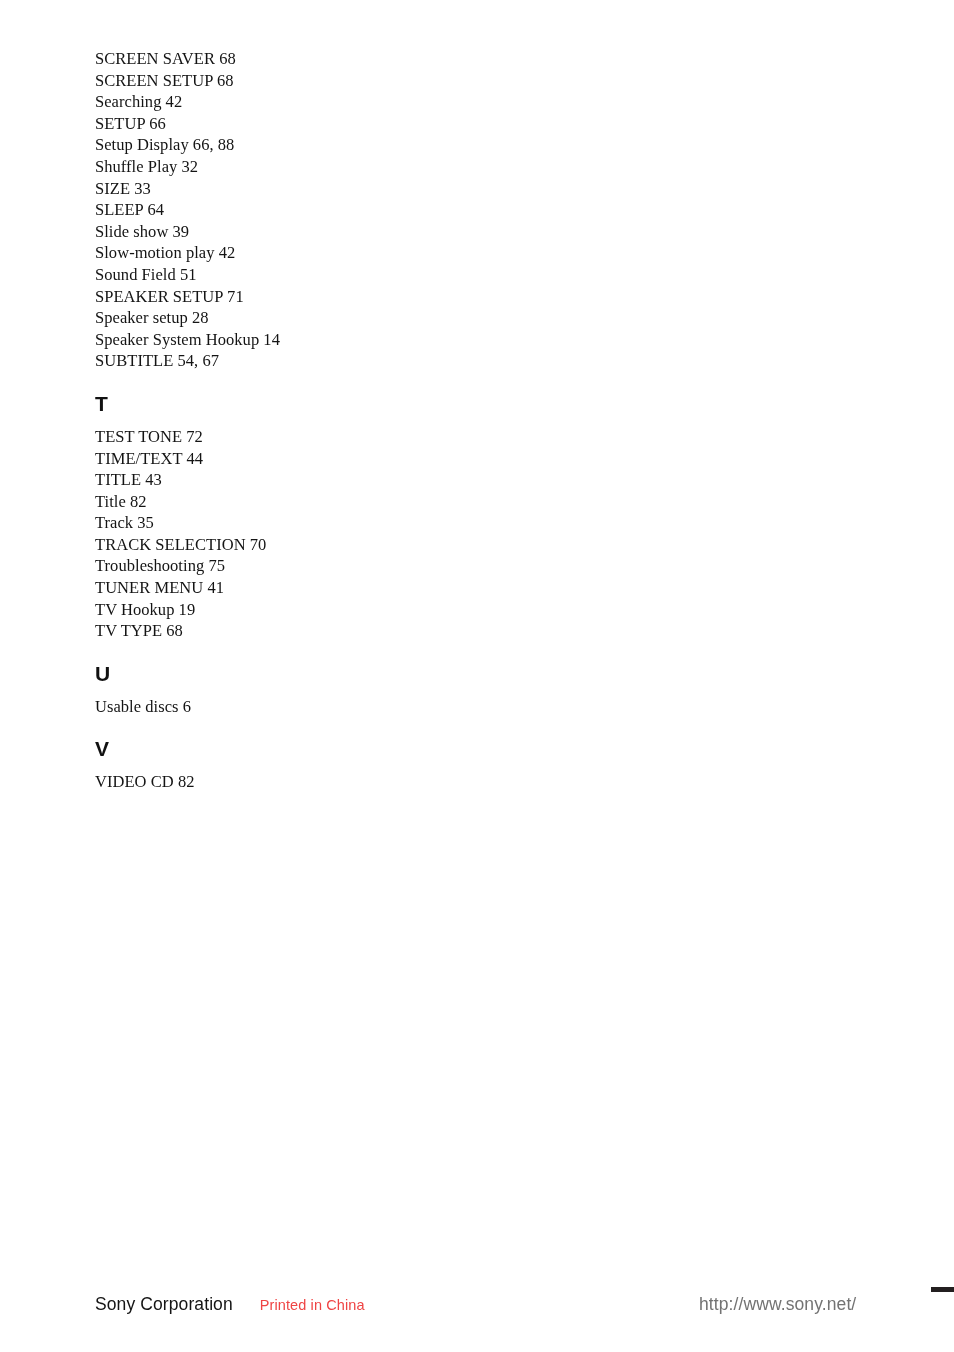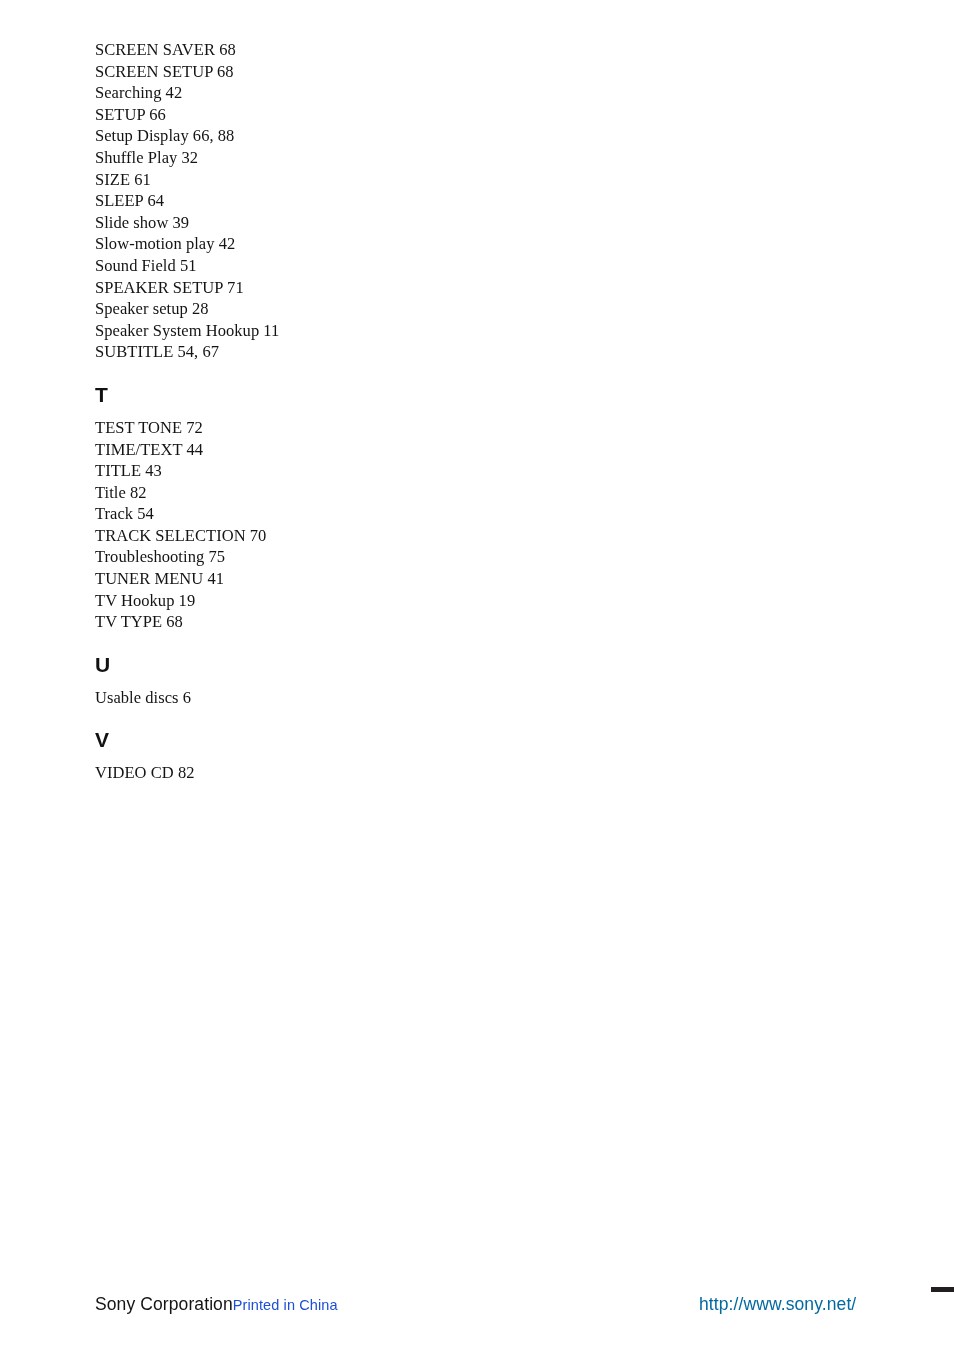--- a/index.html
+++ b/index.html
@@ -14,21 +14,21 @@
     overflow: hidden;
     font-family: "Liberation Serif", "DejaVu Serif", serif;
     color: #1a1a1a;
     -webkit-font-smoothing: antialiased;
   }
 
   
   #index-column {
     position: absolute;
     left: 95px;
-    top: 39px;
+    top: 48px;
     width: 420px;
   }
 
   .index-entry {
     font-family: "Liberation Serif", "DejaVu Serif", serif;
     font-size: 16.5px;
     line-height: 21.6px;
     color: #141414;
     white-space: nowrap;
     letter-spacing: 0.05px;
@@ -68,32 +68,32 @@
   .corp-name {
     font-family: "Liberation Sans", "DejaVu Sans", sans-serif;
     font-size: 17.5px;
     color: #141414;
     letter-spacing: 0.1px;
   }
 
   .printed-in {
     font-family: "Liberation Sans", "DejaVu Sans", sans-serif;
     font-size: 14.5px;
-    color: #1d4ed8;
-    margin-left: 0;
+    color: #ef4444;
+    margin-left: 27px;
     letter-spacing: 0.1px;
   }
 
   #footer-url {
     position: absolute;
     left: 699px;
     top: 0;
     font-family: "Liberation Sans", "DejaVu Sans", sans-serif;
     font-size: 17.5px;
-    color: #0369a1;
+    color: #737373;
     letter-spacing: 0.1px;
   }
 
   #crop-mark {
     position: absolute;
     left: 931px;
     top: 1287px;
     width: 23px;
     height: 5px;
     background: #231f20;
@@ -103,37 +103,37 @@
 <body>
 
 <div id="index-column">
     <div class="group">
       <div class="index-entry">SCREEN SAVER 68</div>
       <div class="index-entry">SCREEN SETUP 68</div>
       <div class="index-entry">Searching 42</div>
       <div class="index-entry">SETUP 66</div>
       <div class="index-entry">Setup Display 66, 88</div>
       <div class="index-entry">Shuffle Play 32</div>
-      <div class="index-entry">SIZE 61</div>
+      <div class="index-entry">SIZE 33</div>
       <div class="index-entry">SLEEP 64</div>
       <div class="index-entry">Slide show 39</div>
       <div class="index-entry">Slow-motion play 42</div>
       <div class="index-entry">Sound Field 51</div>
       <div class="index-entry">SPEAKER SETUP 71</div>
       <div class="index-entry">Speaker setup 28</div>
-      <div class="index-entry">Speaker System Hookup 11</div>
+      <div class="index-entry">Speaker System Hookup 14</div>
       <div class="index-entry">SUBTITLE 54, 67</div>
     </div>
     <div class="group">
       <div class="section-letter">T</div>
       <div class="index-entry">TEST TONE 72</div>
       <div class="index-entry">TIME/TEXT 44</div>
       <div class="index-entry">TITLE 43</div>
       <div class="index-entry">Title 82</div>
-      <div class="index-entry">Track 54</div>
+      <div class="index-entry">Track 35</div>
       <div class="index-entry">TRACK SELECTION 70</div>
       <div class="index-entry">Troubleshooting 75</div>
       <div class="index-entry">TUNER MENU 41</div>
       <div class="index-entry">TV Hookup 19</div>
       <div class="index-entry">TV TYPE 68</div>
     </div>
     <div class="group">
       <div class="section-letter">U</div>
       <div class="index-entry">Usable discs 6</div>
     </div>

